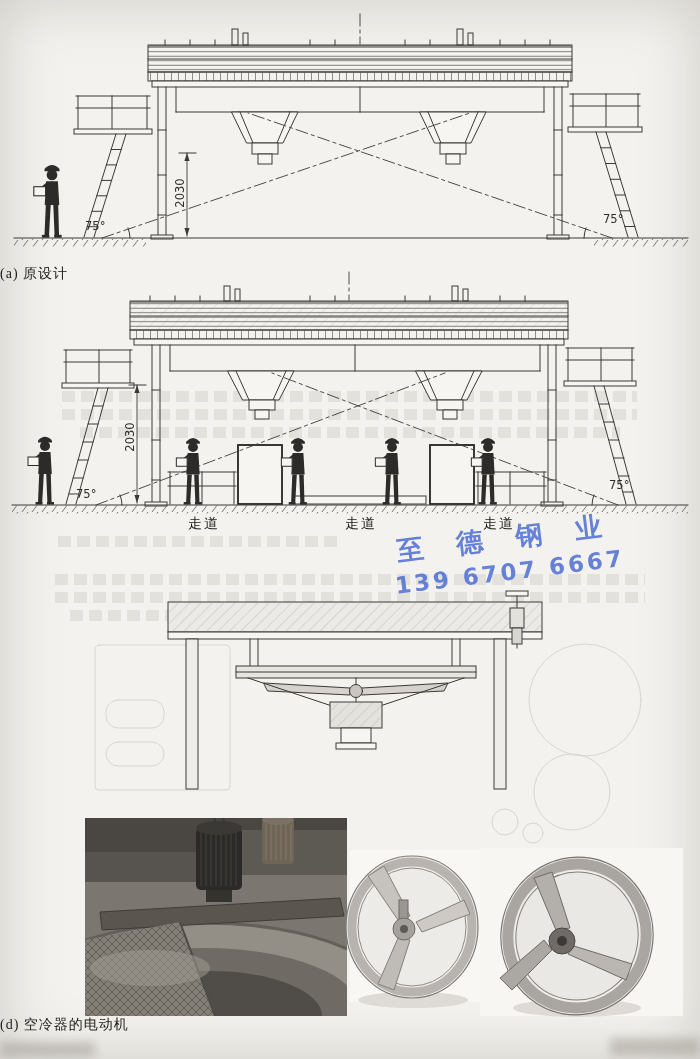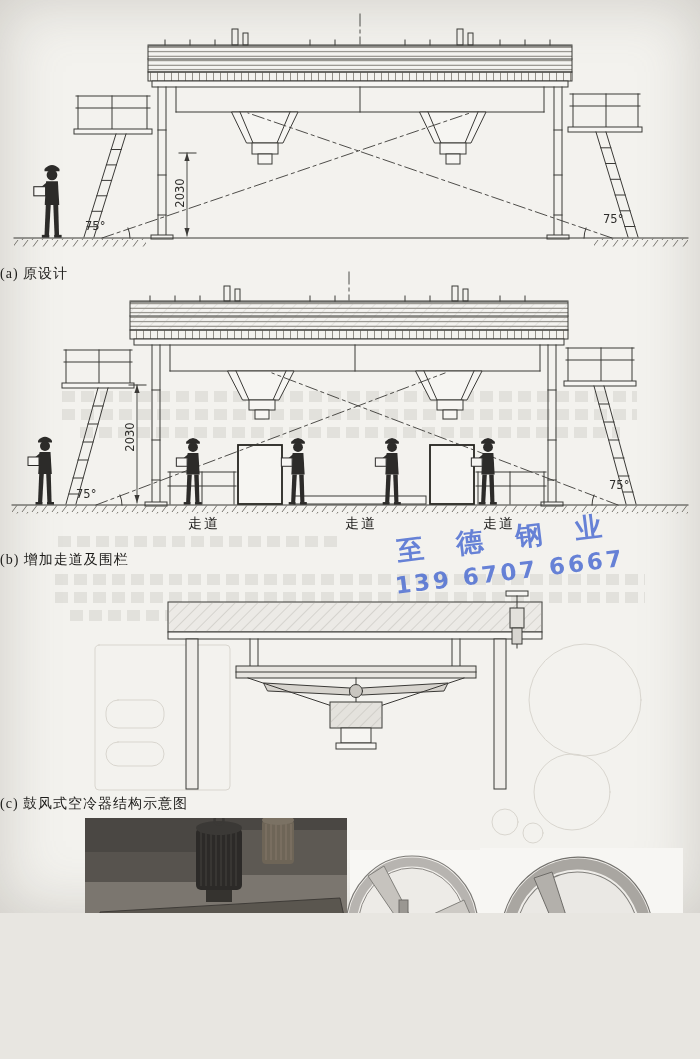--- a/index.html
+++ b/index.html
@@ -1,17 +1,17 @@
 <!DOCTYPE html>
 <html><head>
 <meta charset="utf-8">
 <title>图 7.36</title>
 <style>
   html,body{margin:0;padding:0;background:#e8e6e1}
-  .page{position:relative;width:700px;height:913px;background:#f3f2ee;overflow:hidden;
+  .page{position:relative;width:700px;height:1059px;background:#f3f2ee;overflow:hidden;
         box-shadow:inset 0 0 60px rgba(110,104,92,.28);
         font-family:"Liberation Serif",serif}
   svg.art{position:absolute;left:0;top:0}
   .draw{stroke:#3b3a37;stroke-width:1;fill:none;stroke-linecap:square}
   .cl{stroke-dasharray:12 4 3 4;stroke-width:.9}
   .gh{stroke:#d9d6cf;stroke-width:1;fill:none}
   .cap{position:absolute;left:0;width:700px;font-size:14px;color:#1d1c1a;letter-spacing:1px}
   .dimtext{position:absolute;width:34px;text-align:center;font-family:"DejaVu Sans",sans-serif;font-size:11.5px;color:#2e2d2b;transform:rotate(-90deg)}
   .angle{position:absolute;font-family:"DejaVu Sans",sans-serif;font-size:11.5px;color:#2e2d2b}
   .walk{position:absolute;transform:translateX(-50%);font-size:14px;color:#1d1c1a;letter-spacing:2px}
@@ -400,23 +400,22 @@
   <span class="angle" style="left:85px;top:219px">75°</span>
   <span class="angle" style="left:603px;top:212px">75°</span>
   <div class="cap" style="top:265px">(a) 原设计</div>
 
   <span class="dimtext" style="left:113px;top:430px">2030</span>
   <span class="angle" style="left:76px;top:487px">75°</span>
   <span class="angle" style="left:609px;top:478px">75°</span>
   <span class="walk" style="left:204px;top:515px">走道</span>
   <span class="walk" style="left:361px;top:515px">走道</span>
   <span class="walk" style="left:499px;top:515px">走道</span>
-  <div class="cap" style="top:551px">(b) 增加走道及围栏</div>
-
-  <div class="cap" style="top:795px">(c) 鼓风式空冷器结构示意图</div>
+
+  <div class="cap" style="top:1016px">(d) 空冷器的电动机</div>
 
   <div class="wm">
     <div class="wm-company">至 德 钢 业</div>
     <div class="wm-phone">139 6707 6667</div>
   </div>
 
   <div class="smudge" style="left:0;top:1042px;width:95px;height:15px"></div>
   <div class="smudge" style="left:610px;top:1038px;width:90px;height:18px"></div>
 </div>
 

